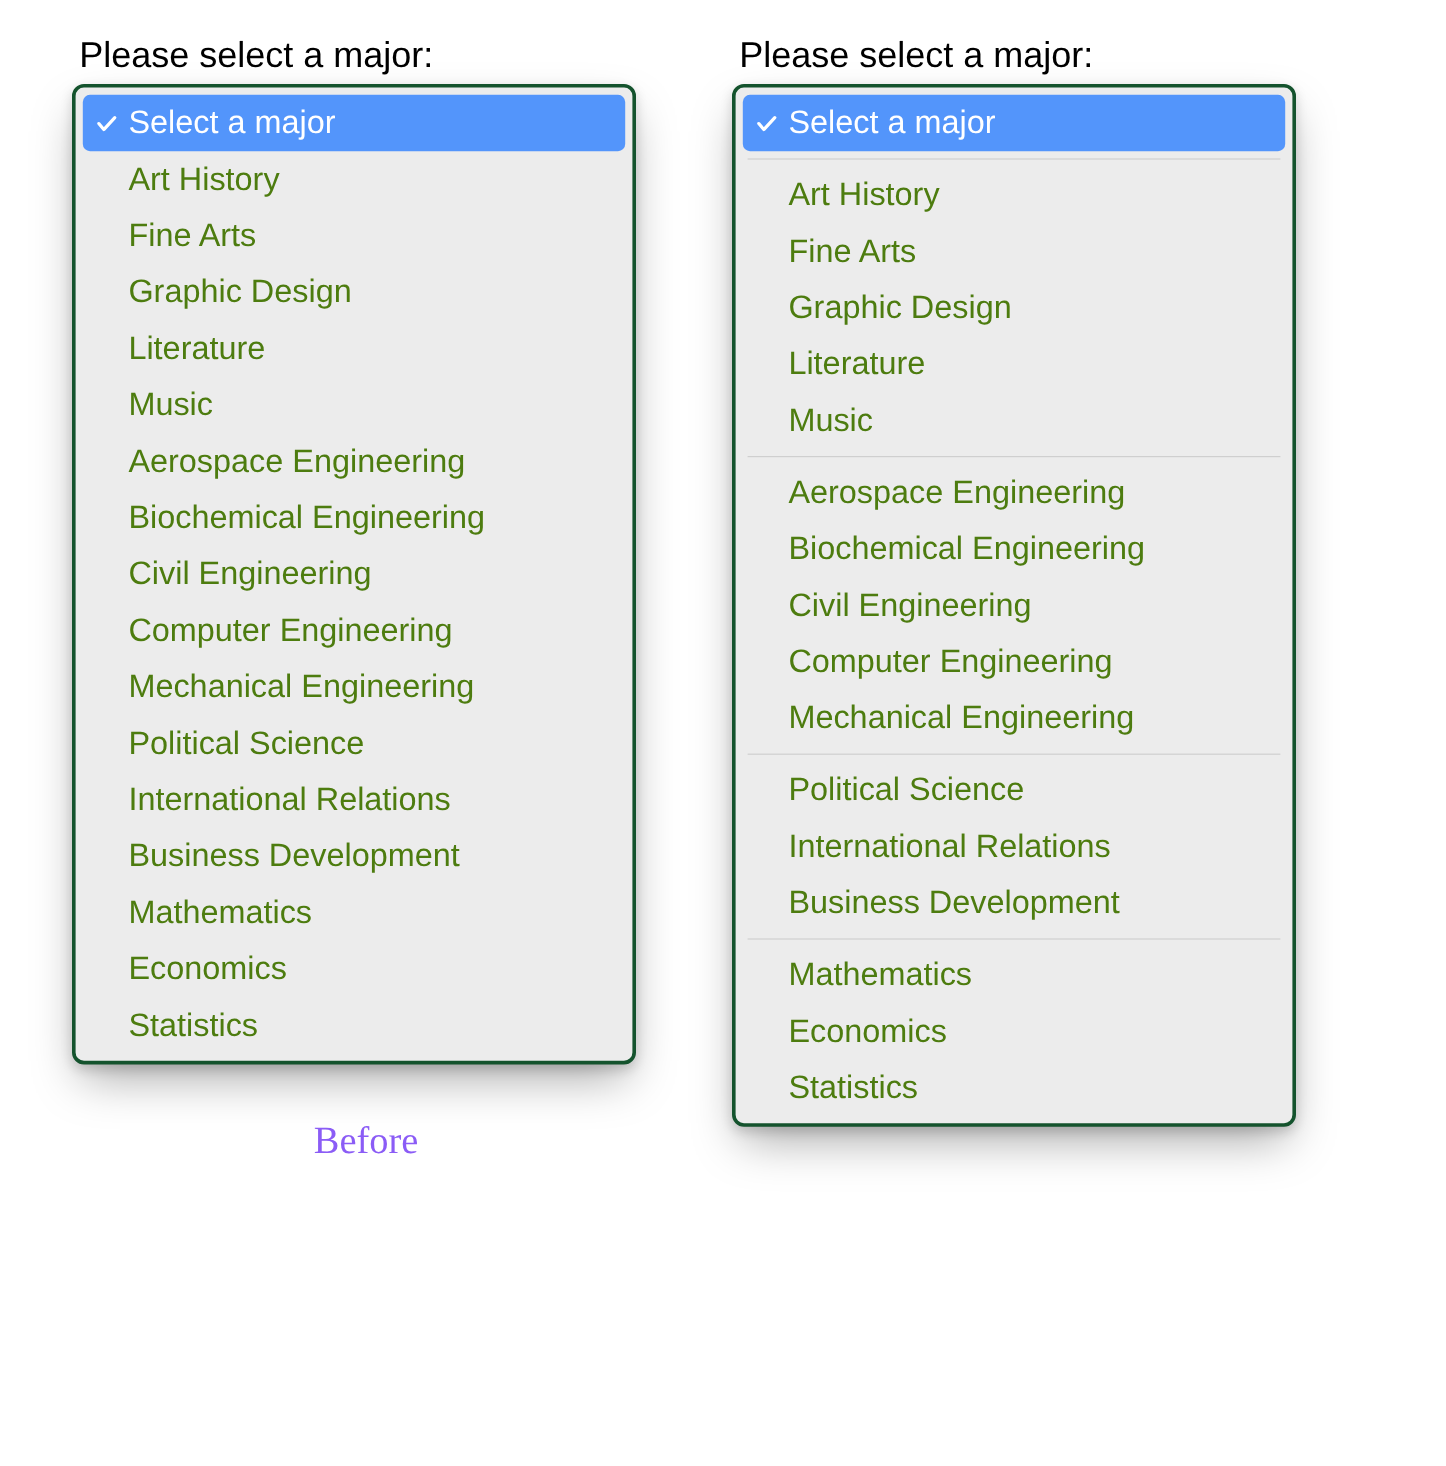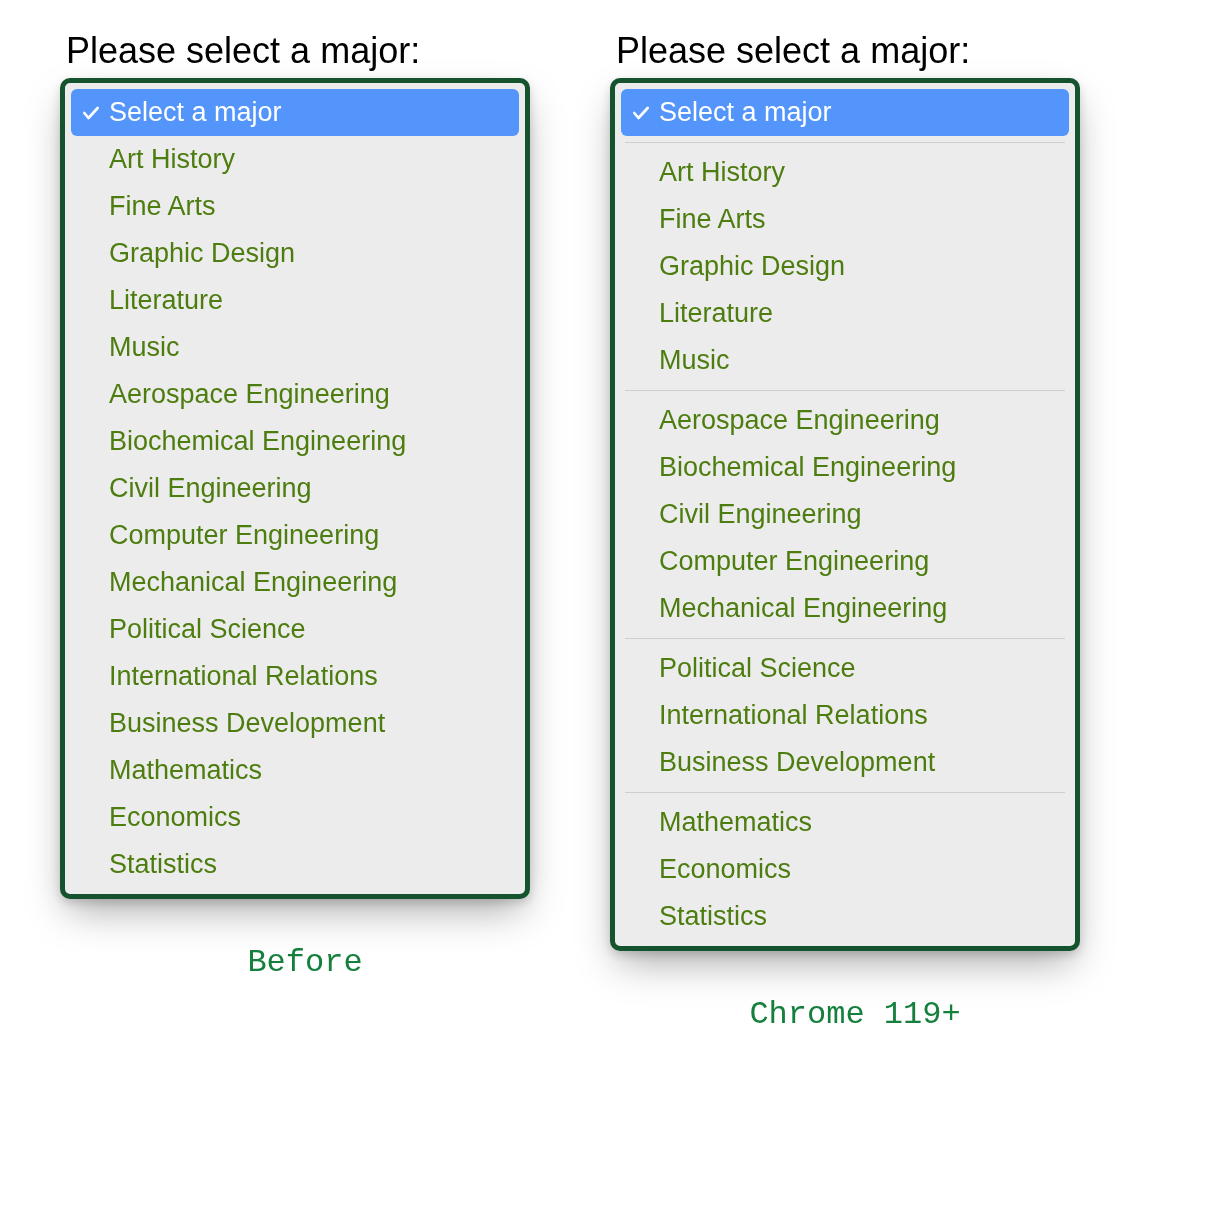--- a/index.html
+++ b/index.html
@@ -16,29 +16,29 @@
     padding: 30px 60px 40px 60px;
     align-items: flex-start;
   }
   .col {
     display: flex;
     flex-direction: column;
     align-items: flex-start;
     width: 490px;
   }
   .prompt {
-    font-size: 36px;
+    font-size: 30px;
     font-weight: 400;
     color: #000;
     margin: 0 0 6px 6px;
   }
   .menu {
     width: 470px;
     background: #ececec;
-    border: 5px solid #14532d;
+    border: 3px solid #14532d;
     border-radius: 10px;
     padding: 6px;
     box-shadow: 0 18px 40px -8px rgba(0,0,0,0.35), 0 4px 10px rgba(0,0,0,0.15);
   }
   .item {
     display: flex;
     align-items: center;
     font-size: 27px;
     line-height: 1;
     color: #4d7c0f;
@@ -62,22 +62,22 @@
   .divider {
     height: 1px;
     background: #cfcfcf;
     margin: 6px 4px;
   }
   .caption {
     width: 490px;
     text-align: center;
     font-size: 32px;
     font-weight: 400;
-    color: #15803d;
-    font-family: Liberation Mono, monospace;
+    color: #8b5cf6;
+    font-family: Liberation Serif, serif;
   }
   .caption.right-cap {
     width: 490px;
   }
   .wrap {
     display: flex;
     flex-direction: column;
   }
 </style>
 </head>
@@ -242,17 +242,16 @@
             <div class="item">
               <span class="check"></span>
               <span class="item-label">Economics</span>
             </div>
             <div class="item">
               <span class="check"></span>
               <span class="item-label">Statistics</span>
             </div>
           </div>
       </div>
-      <div class="caption right-cap" style="margin-top:45px;">Chrome 119+</div>
     </div>
 
   </div>
 </div>
 
 </body></html>

